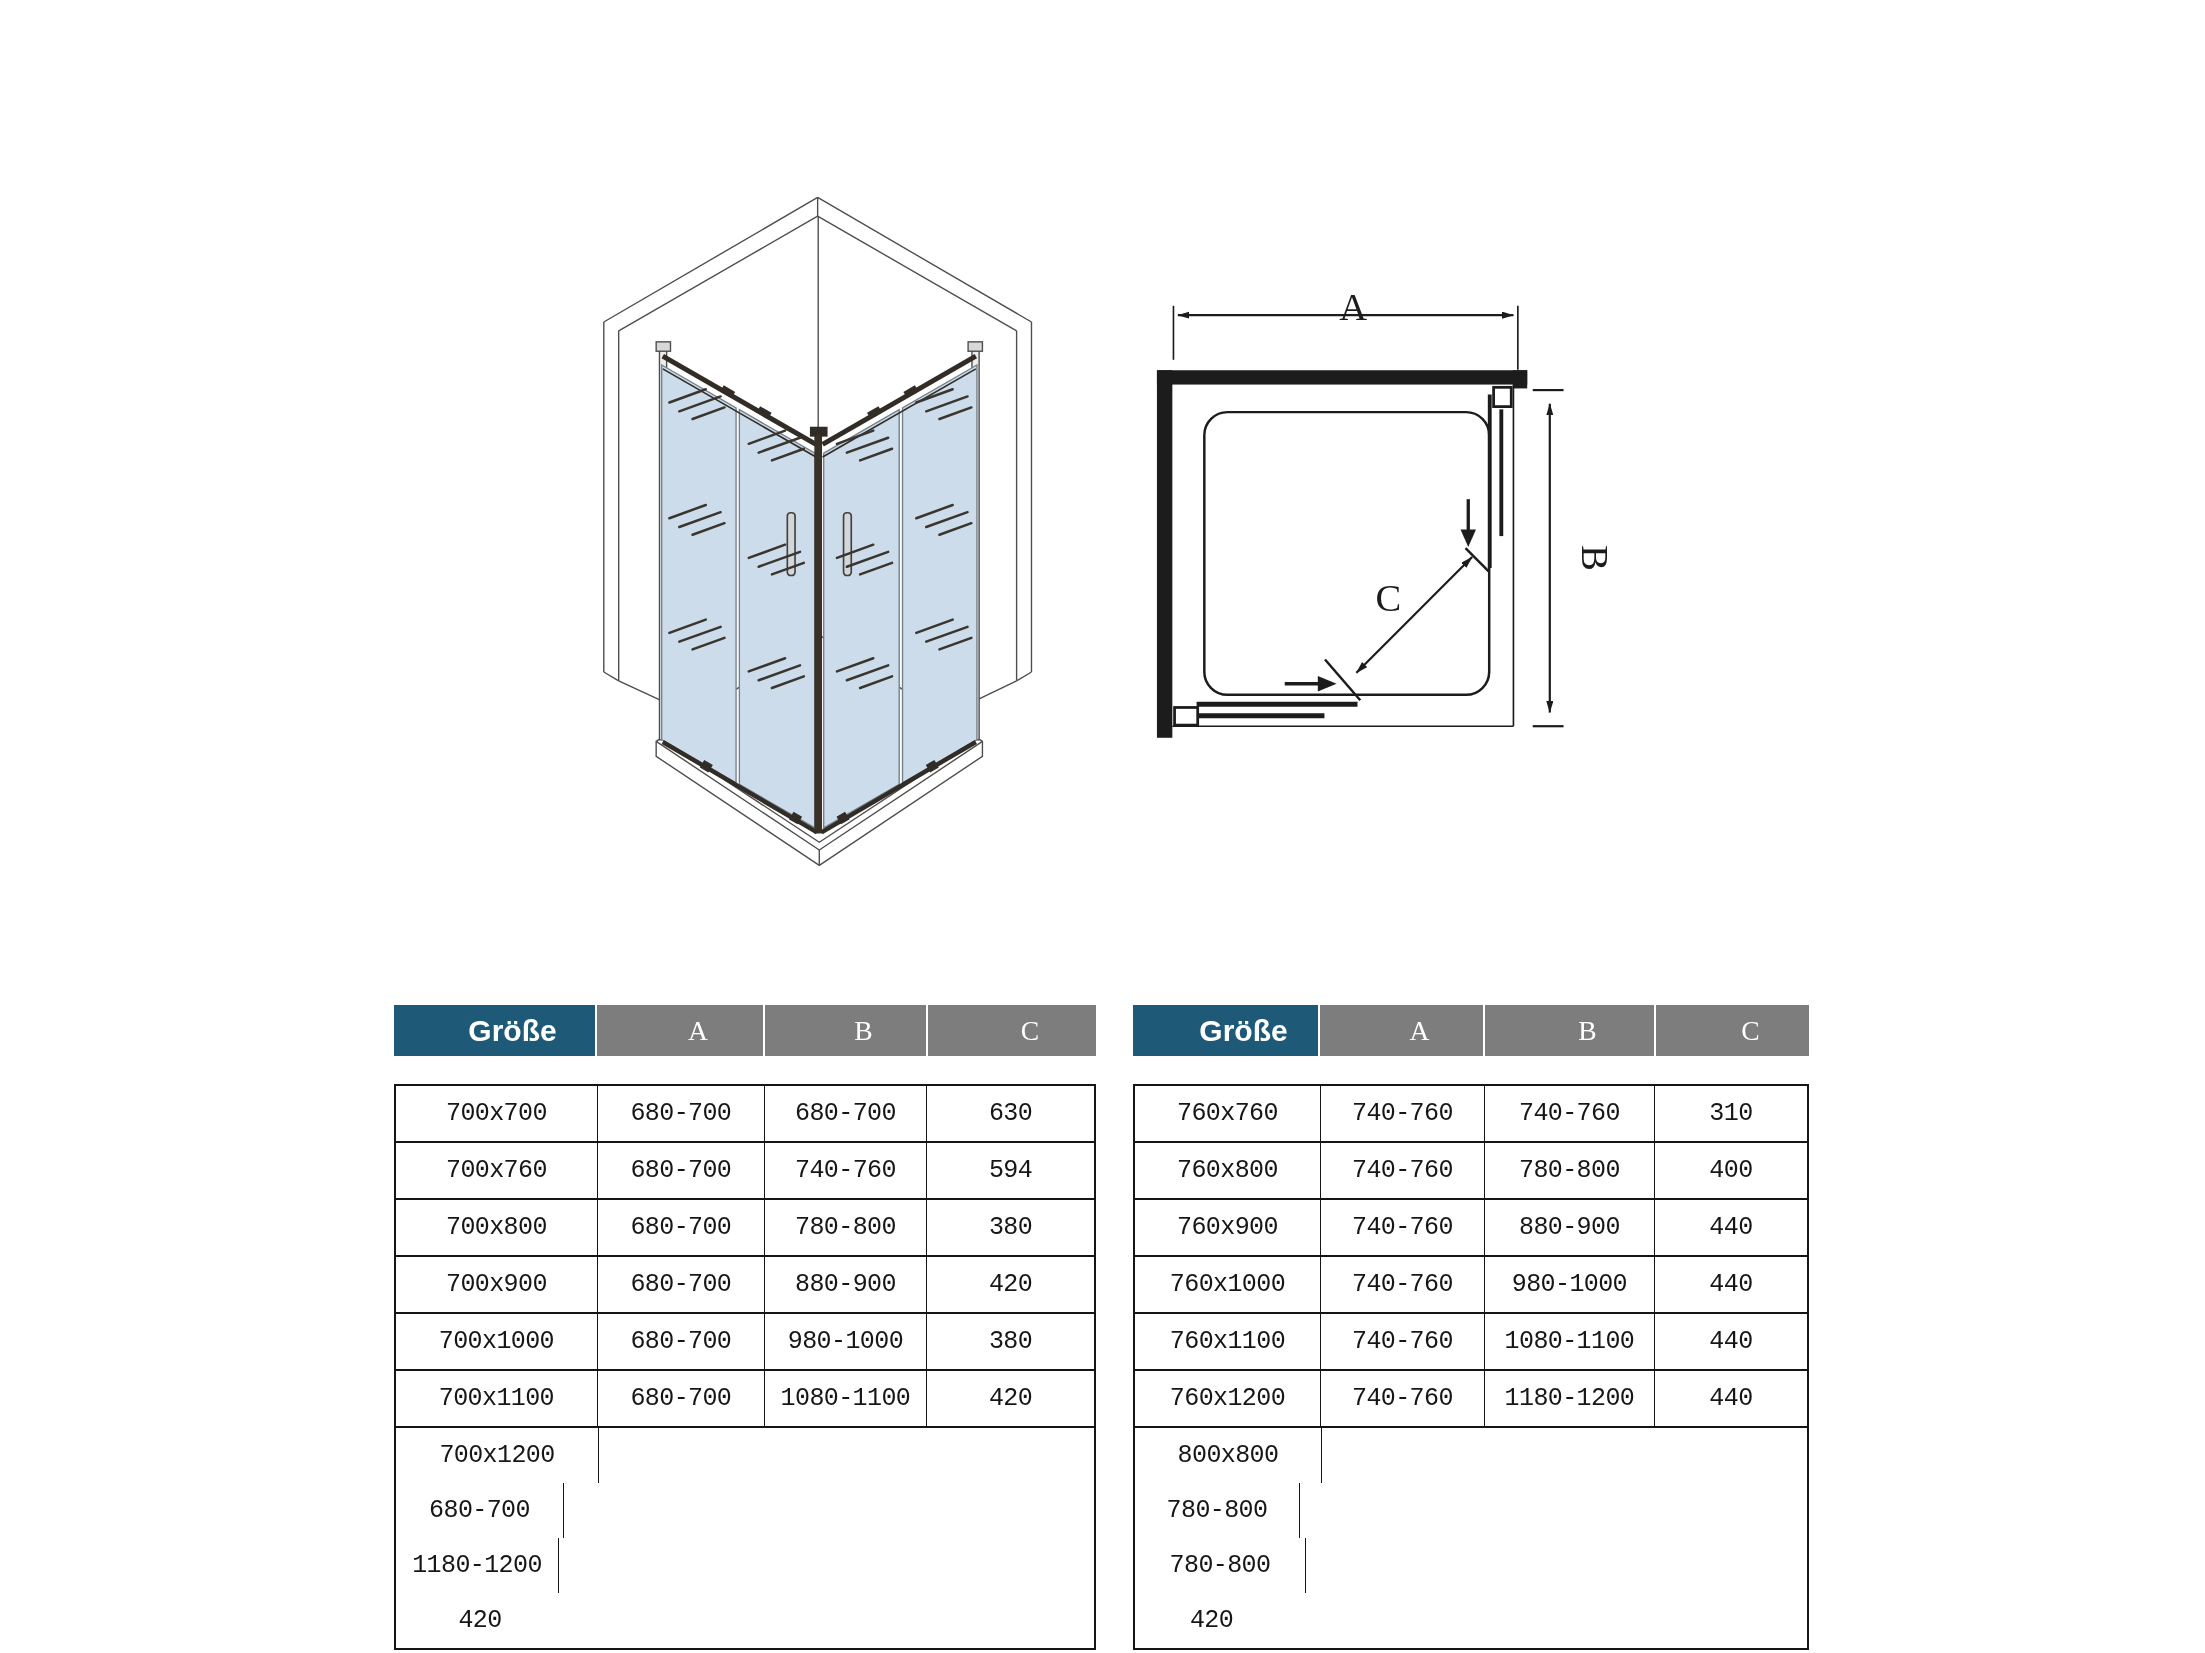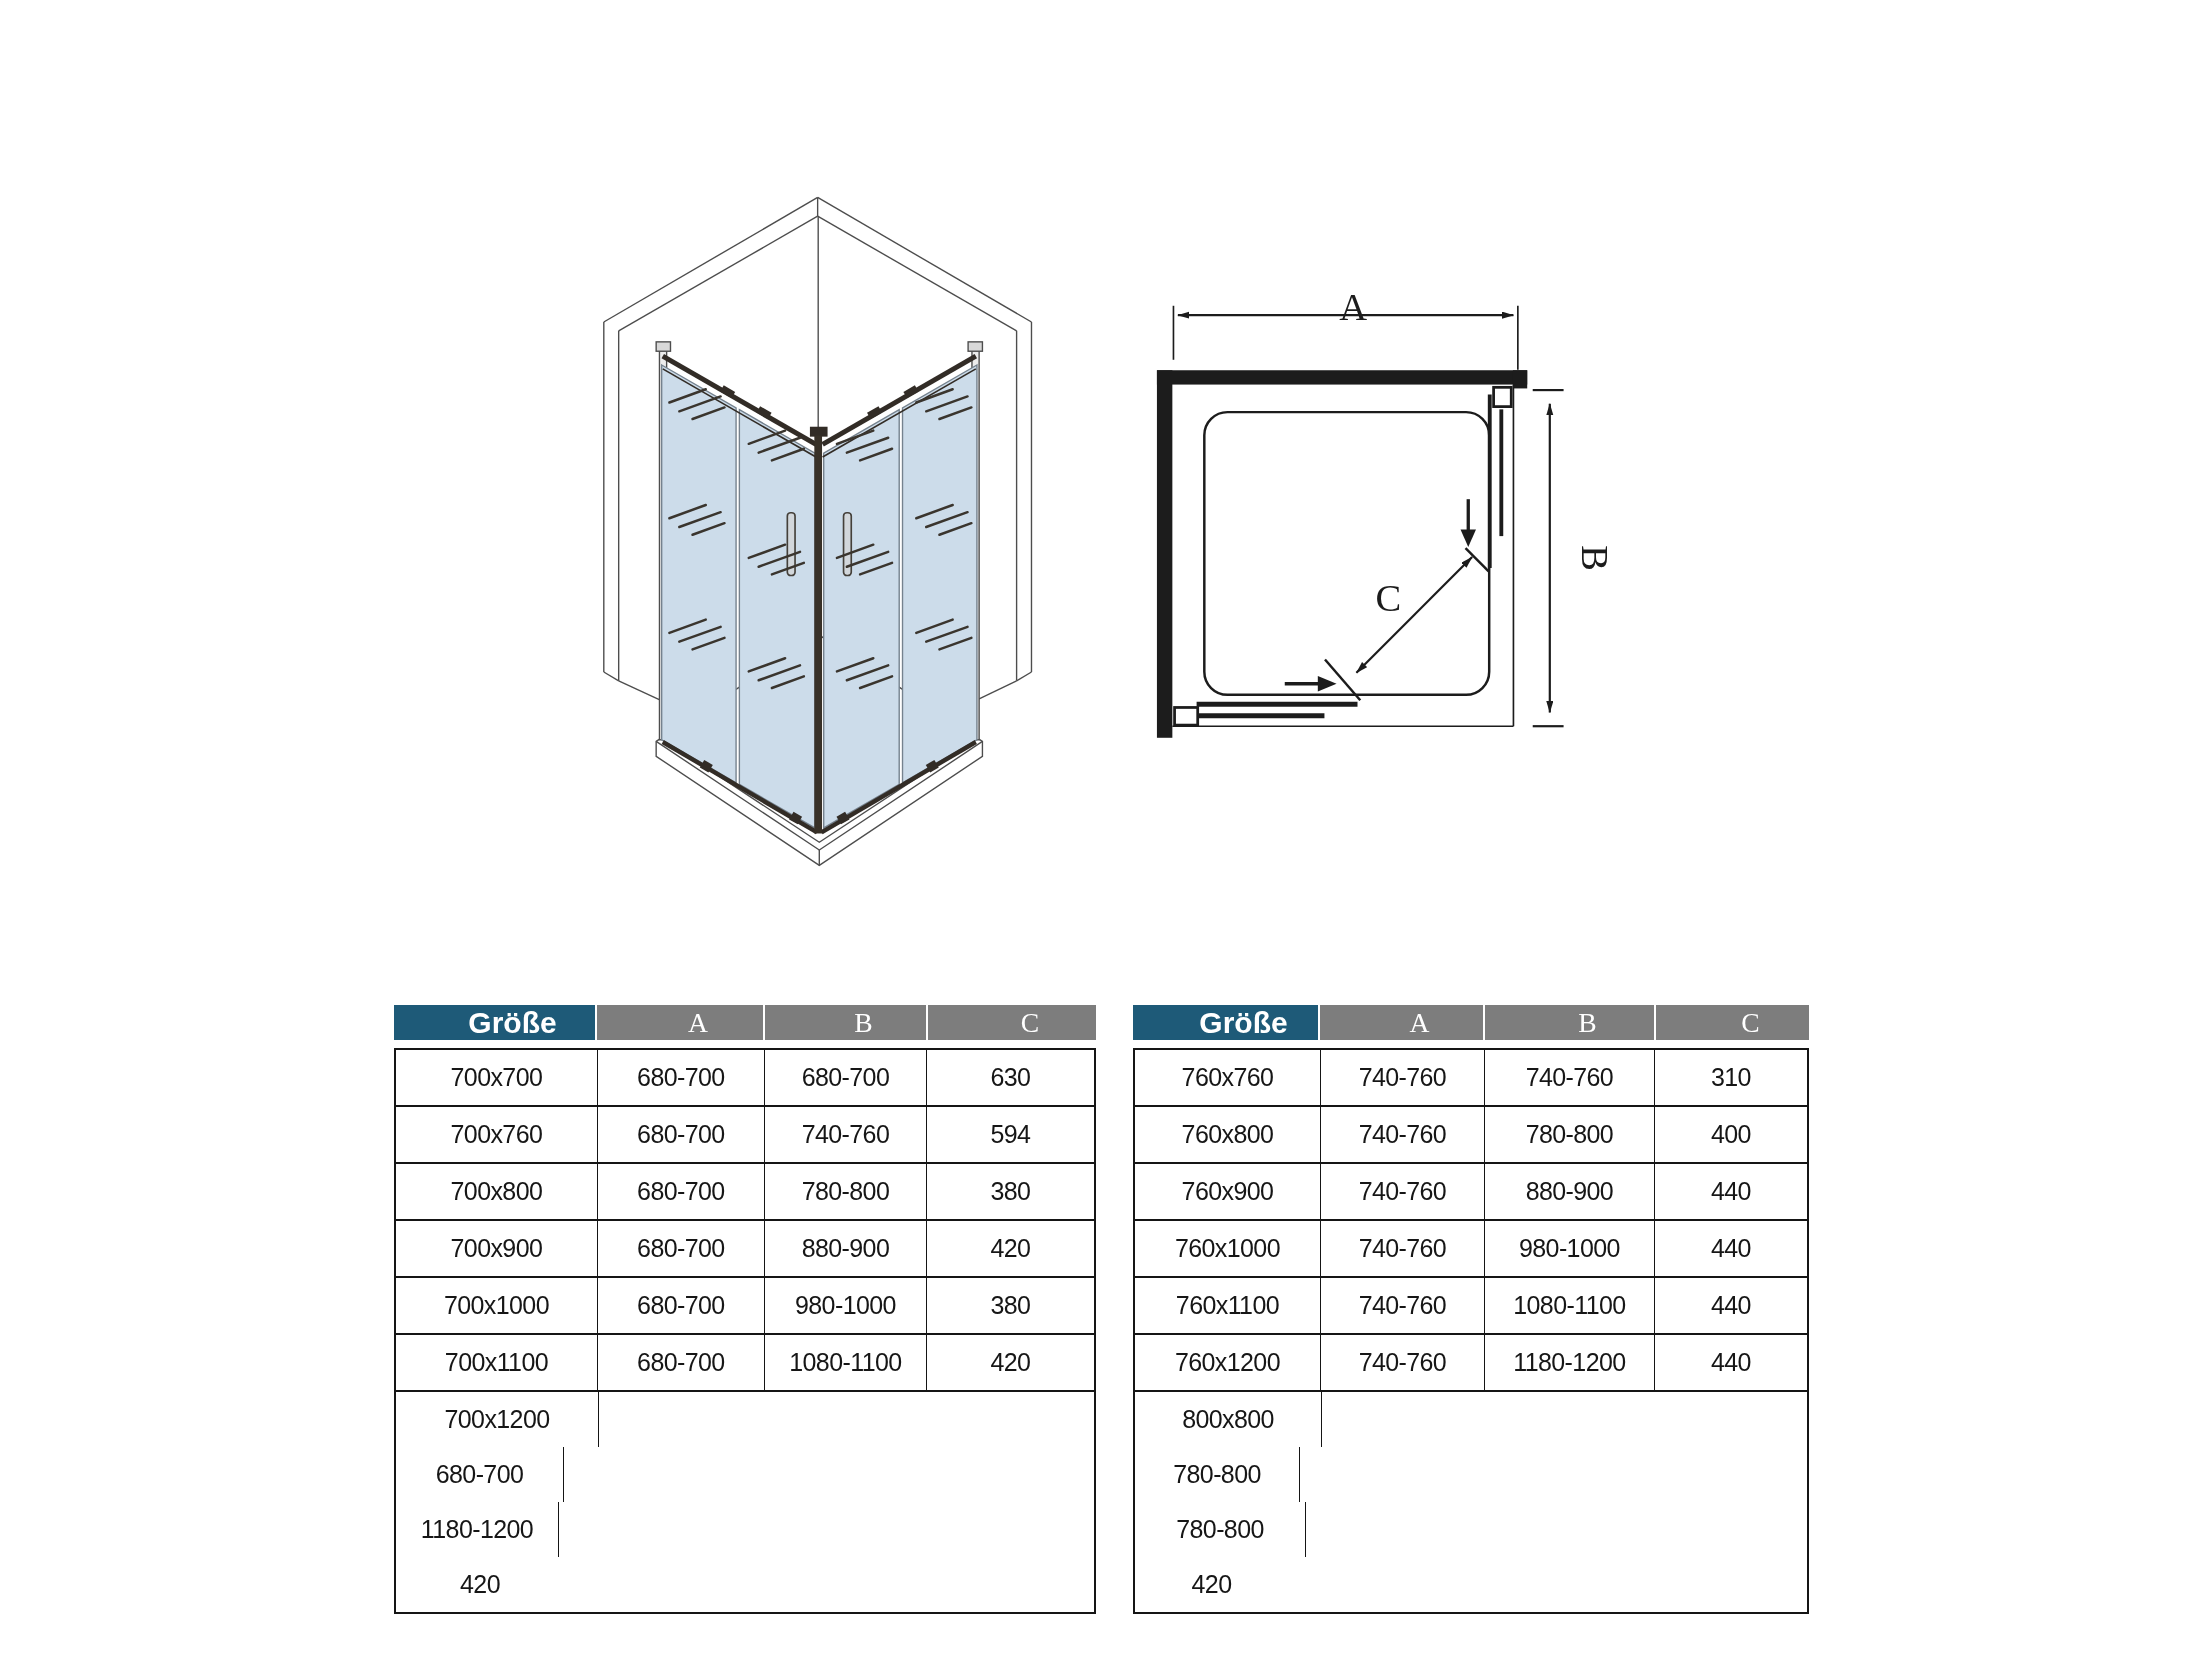--- a/index.html
+++ b/index.html
@@ -6,33 +6,33 @@
   body{
     width:2205px;height:1654px;background:#ffffff;position:relative;
     font-family:"Liberation Sans", sans-serif;
   }
   .stage{position:absolute;inset:0;width:2205px;height:1654px;background:#fff;}
   svg{position:absolute;display:block;}
   
   .tbl{position:absolute;}
   .thead{display:flex;}
   .th{
-    height:35px;display:flex;align-items:center;justify-content:center;
+    height:51px;display:flex;align-items:center;justify-content:center;
     box-sizing:border-box;color:#fff;background:#7d7d7d;
     font-family:"Liberation Serif", serif;font-size:27.6px;
     border-right:2.2px solid #ffffff;
     padding-left:36px;
   }
   .th:last-child{border-right:none;}
   .th.size{
     background:#1e5a78;
     font-family:"Liberation Sans", sans-serif;font-weight:bold;font-size:30px;
   }
   .tbody{
-    margin-top:8px;border:2.2px solid #151515;box-sizing:border-box;background:#fff;
+    margin-top:28px;border:2.2px solid #151515;box-sizing:border-box;background:#fff;font-family:Liberation Mono, monospace;
   }
   .tr{display:flex;border-bottom:2.2px solid #151515;}
   .tr:last-child{border-bottom:none;flex-direction:column;}
   .td{
     height:55px;display:flex;align-items:center;justify-content:center;
     box-sizing:border-box;border-right:1.7px solid #151515;
     font-size:25px;color:#161616;letter-spacing:-0.6px;background:#fff;
   }
   .td:last-child{border-right:none;}
   

